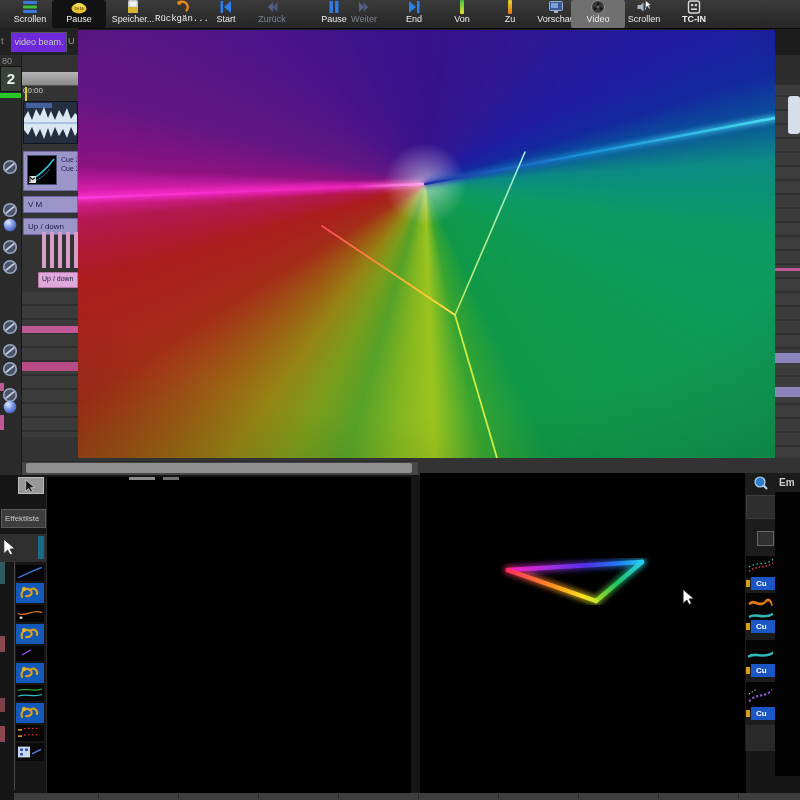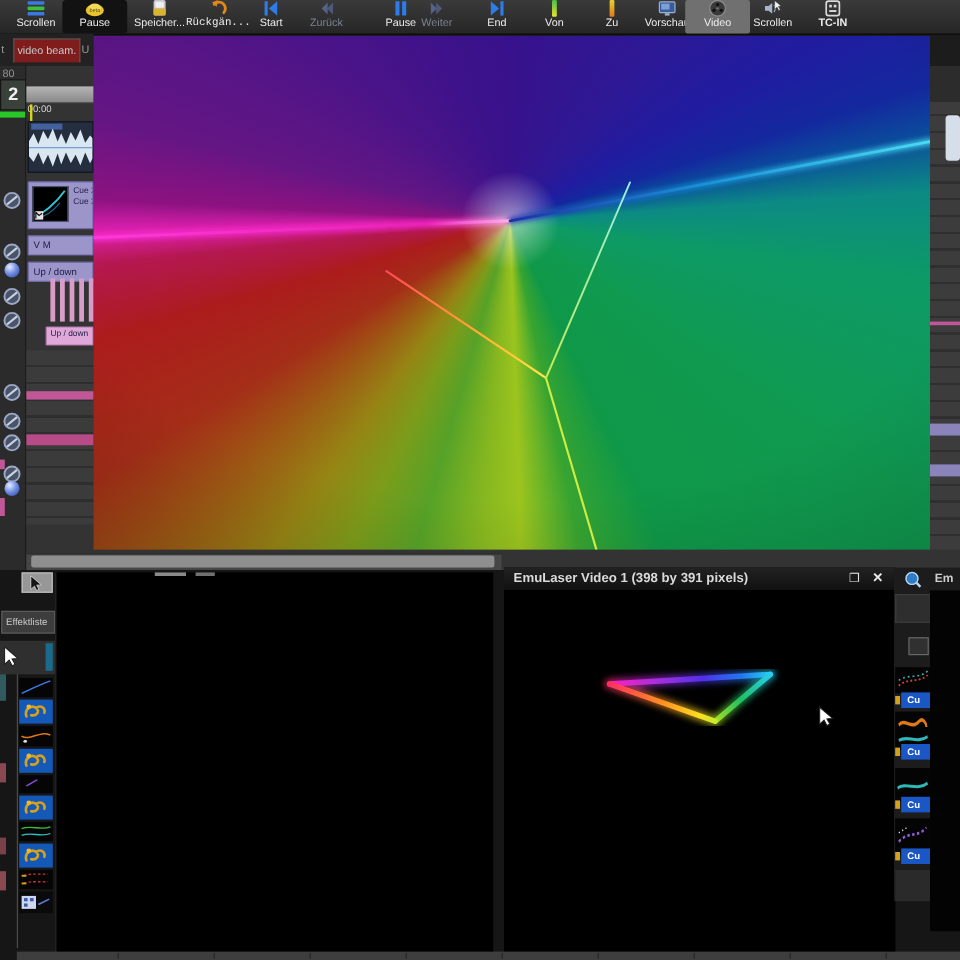--- a/index.html
+++ b/index.html
@@ -12,21 +12,21 @@
   .titem{position:absolute;top:0;width:54px;height:28px;text-align:center;cursor:default;}
   .titem .ticon{display:block;height:15px;margin-top:-1px;}
   .titem .ticon svg{width:16px;height:16px;vertical-align:top;}
   .titem .tlabel{display:block;font-size:9px;line-height:11px;color:#ececec;
                  white-space:nowrap;overflow:hidden;}
   .titem.disabled .tlabel{color:#7b8290;}
   .titem.selected{background:#707070;border-radius:2px;}
   .titem.dark{background:#121212;border-radius:3px;}
   
   #tabbar{position:absolute;left:0;top:28px;width:78px;height:27px;background:#222;}
-  #tabbar .tab{position:absolute;left:11px;top:4px;width:54px;height:19px;background:#7f1d1d;
+  #tabbar .tab{position:absolute;left:11px;top:4px;width:54px;height:19px;background:#6d28d9;
                border:1px solid #555;border-bottom:none;color:#c9c9c9;font-size:9px;
                line-height:19px;text-align:center;white-space:nowrap;overflow:hidden;}
   #tabbar .tpart{position:absolute;top:8px;font-size:9px;color:#9a9a9a;}
   
   #timeline{position:absolute;left:0;top:55px;width:800px;height:420px;background:#333;}
   #rail{position:absolute;left:0;top:0;width:21px;height:420px;background:#2b2b2b;
         border-right:1px solid #191919;}
   #counter60{position:absolute;left:2px;top:1px;font-size:9px;color:#8f8f8f;}
   #tracknum{position:absolute;left:0;top:11px;width:20px;height:24px;background:#3a403a;
             border:1px solid #141414;color:#efefef;font-size:15px;font-weight:bold;
@@ -508,25 +508,20 @@
           </svg>
         </div>
       </div>
 
     <div id="blackpanel">
       <div class="thumbfrag" style="left:82px;width:26px"></div>
       <div class="thumbfrag" style="left:116px;width:16px;background:#707070"></div>
     </div>
 
     <div id="emuwin">
-      <div id="emutitle">
-        <span class="ttext">EmuLaser Video 1 (398 by 391 pixels)</span>
-        <span id="maxbtn">❐</span>
-        <span id="closebtn">✕</span>
-      </div>
       <div id="emucontent">
         <svg width="326" height="303" viewBox="0 0 326 303">
           <defs>
             <linearGradient id="tAB" gradientUnits="userSpaceOnUse" x1="88" y1="78" x2="222" y2="70">
               <stop offset="0" stop-color="#ff20c0"></stop>
                 <stop offset="0.32" stop-color="#a030e0"></stop>
               <stop offset="0.58" stop-color="#5030e8"></stop>
                 <stop offset="0.82" stop-color="#2078f0"></stop>
               <stop offset="1" stop-color="#28ccf0"></stop>
             </linearGradient>

